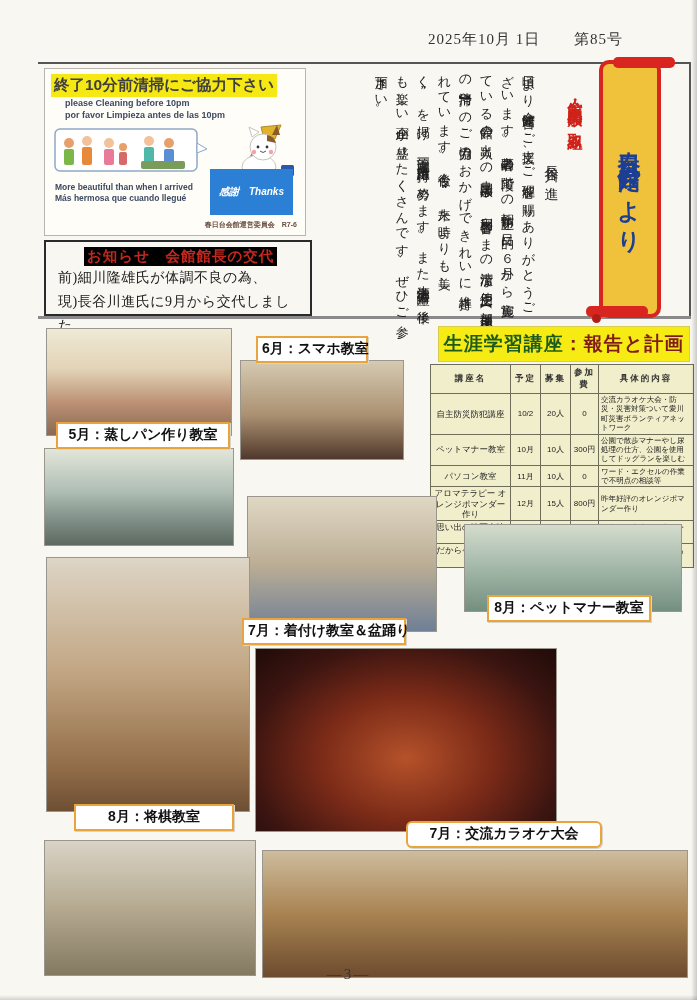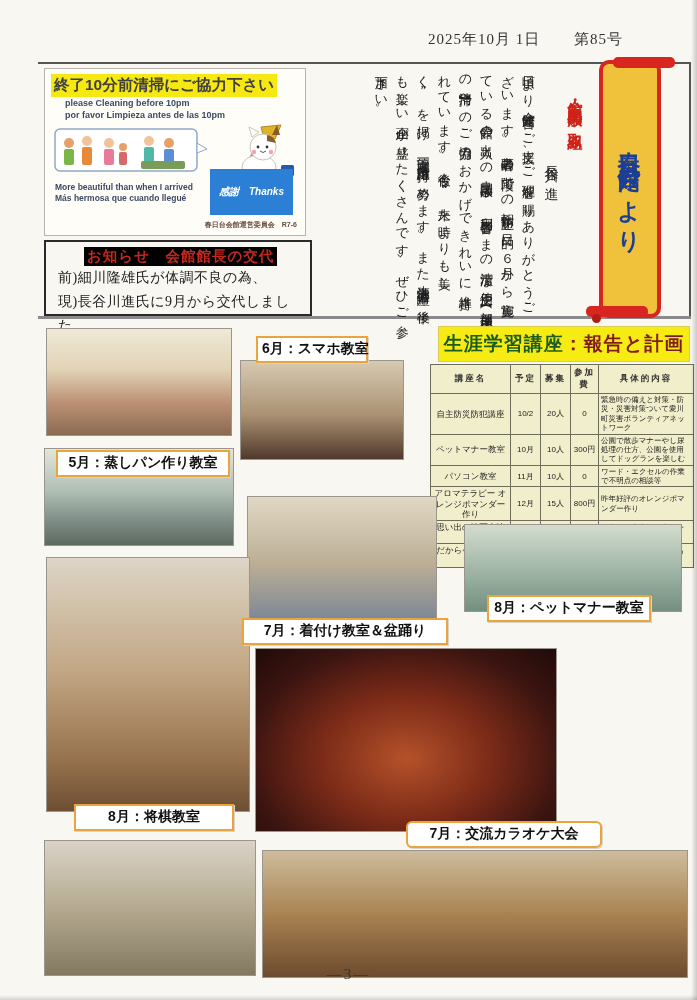--- a/index.html
+++ b/index.html
@@ -101,23 +101,23 @@
                     background:linear-gradient(180deg,#d5cab2 0%,#ab9172 55%,#50392c 100%); }
   .photo-kimono   { left:247px; top:496px; width:190px; height:136px;
                     background:linear-gradient(180deg,#e0d8c4 0%,#bcae95 50%,#6f7f96 100%); }
   .photo-night    { left:255px; top:648px; width:302px; height:184px;
                     background:radial-gradient(ellipse at 50% 60%,#b5522a 0%,#7c2b18 40%,#3a1410 75%,#200b09 100%); }
   .photo-pingpong { left:464px; top:524px; width:218px; height:88px;
                     background:linear-gradient(180deg,#d3dccd 0%,#a3b7a9 50%,#748f7f 100%); }
   .photo-karaoke  { left:262px; top:850px; width:426px; height:128px;
                     background:linear-gradient(180deg,#cdbc9d 0%,#a98352 50%,#6d4b2e 100%); }
 
-  .cap-may      { left:56px;  top:422px; width:174px;margin-top:28px; }
+  .cap-may      { left:56px;  top:422px; width:174px; }
   .cap-june     { left:256px; top:336px; width:112px; }
-  .cap-kimono   { left:242px; top:618px; width:206px; }
+  .cap-kimono   { left:242px; top:618px; width:164px; }
   .cap-pingpong { left:487px; top:595px; width:164px; }
   .cap-shogi    { left:74px;  top:804px; width:160px; }
   .cap-karaoke  { left:406px; top:821px; width:196px;border-radius:6px; }
 
   .page-number { position:absolute; left:0; right:0; top:966px; text-align:center;
                  font-size:15px; letter-spacing:2px; color:#333; }
 
   .scan-edge-right { position:absolute; right:0; top:0; width:6px; height:1000px;
                      background:linear-gradient(90deg, rgba(0,0,0,0) 0%, rgba(0,0,0,0.18) 100%); }
   .scan-edge-bottom { position:absolute; left:0; bottom:0; width:697px; height:5px;
@@ -215,21 +215,21 @@
         <th>予定</th>
         <th>募集</th>
         <th>参加費</th>
         <th>具体的内容</th>
       </tr>
       <tr class="tall">
         <td class="name">自主防災防犯講座</td>
         <td>10/2</td>
         <td>20人</td>
         <td>0</td>
-        <td class="desc">緊急時の備えと対策・防災・災害対策ついて愛川町災害ボランティアネットワーク</td>
+        <td class="desc">交流カラオケ大会・防災・災害対策ついて愛川町災害ボランティアネットワーク</td>
       </tr>
       <tr class="tall">
         <td class="name">ペットマナー教室</td>
         <td>10月</td>
         <td>10人</td>
         <td>300円</td>
         <td class="desc">公園で散歩マナーやし尿処理の仕方、公園を使用してドッグランを楽しむ</td>
       </tr>
       <tr>
         <td class="name">パソコン教室</td>

